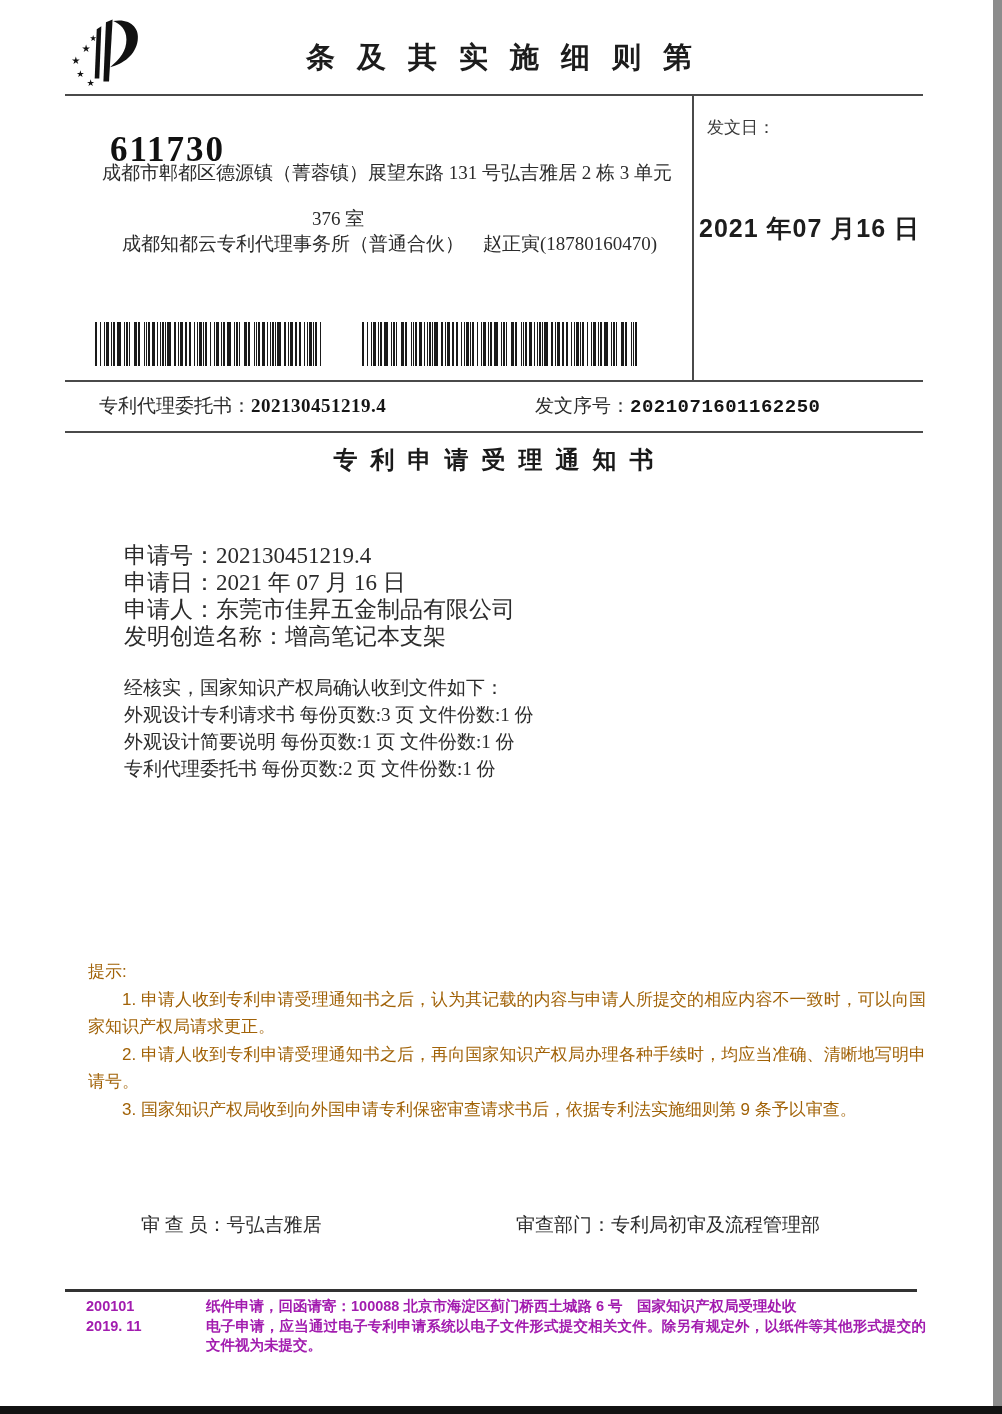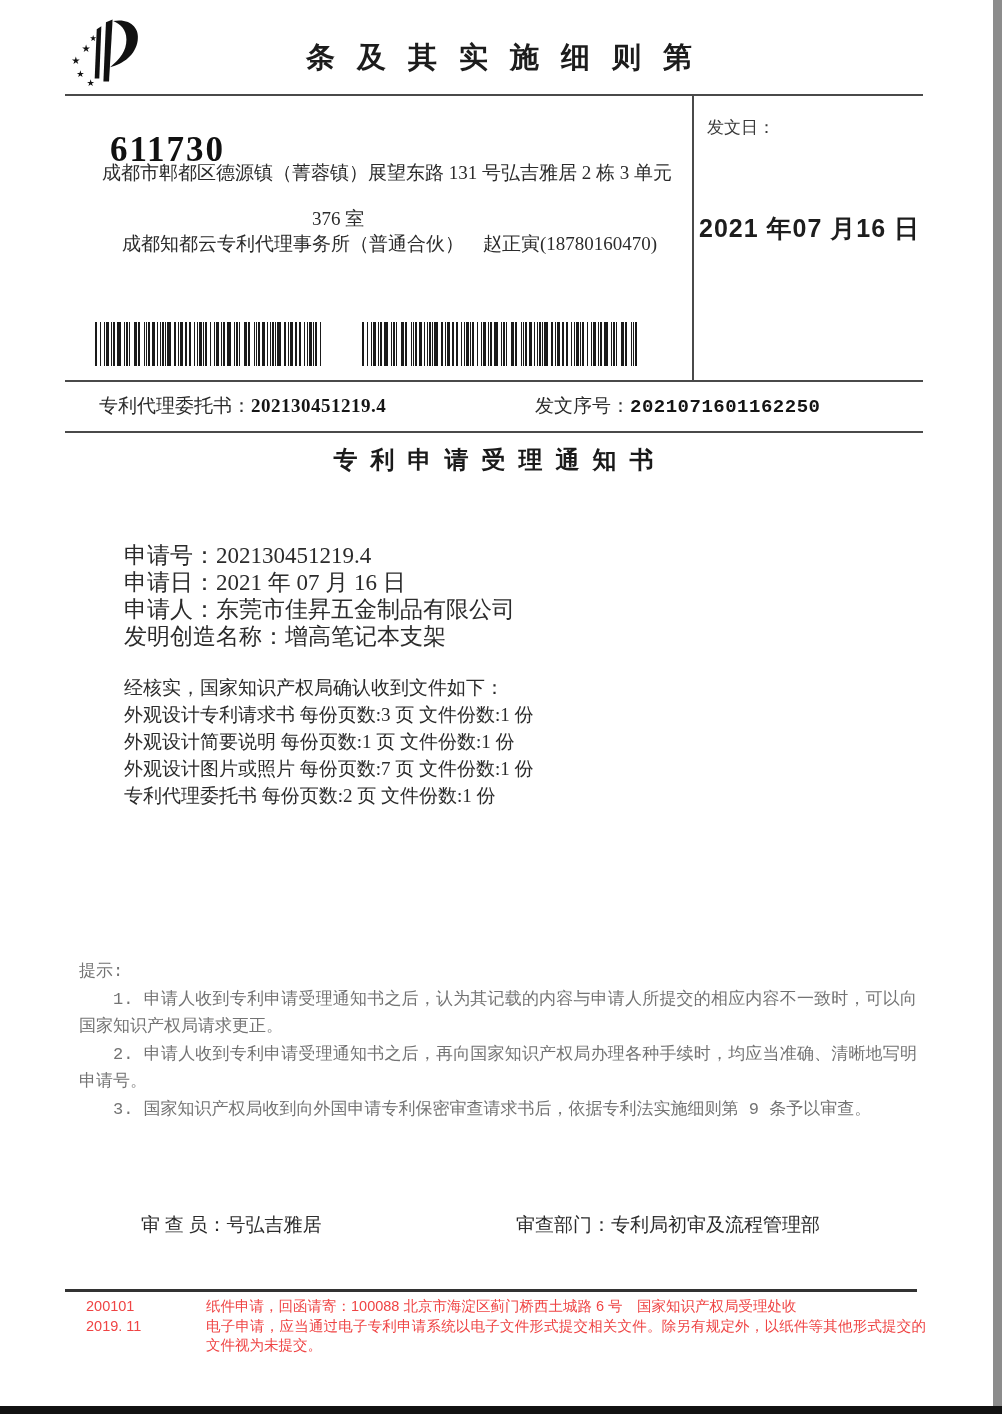--- a/index.html
+++ b/index.html
@@ -41,33 +41,33 @@
   .rule-ref{left:65px;top:431px;width:858px;}
   
   .doc-title{left:30px;top:444px;width:940px;text-align:center;
     font-size:24px;font-weight:bold;letter-spacing:13px;color:#1a1a1a;}
   .intro{left:88px;top:486px;width:836px;font-size:19px;line-height:34px;
     text-indent:2em;text-align:justify;}
   .details{left:124px;top:542px;font-size:23px;line-height:27px;white-space:nowrap;}
   .received{left:124px;top:674px;font-size:19px;line-height:27px;white-space:nowrap;}
   .details div,.received div{height:27px;}
   
-  .tips{left:79px;top:958px;width:838px;font-size:17px;line-height:27.5px;
-    font-family:Liberation Mono, monospace;color:#737373;}
+  .tips{left:88px;top:958px;width:838px;font-size:17px;line-height:27.5px;
+    font-family:Liberation Sans, sans-serif;color:#a16207;}
   .tips p{margin:0;text-indent:2em;text-align:justify;}
   .tips .tips-label{text-indent:0;}
   
   .signoff{top:1212px;font-size:19px;white-space:nowrap;}
   .examiner{left:141px;}
   .department{left:516px;}
   
   .rule-footer{left:65px;top:1289px;width:852px;height:3px;background:#333;}
   .footer{left:86px;top:1297px;width:840px;
     font-family:"Liberation Sans","DejaVu Sans",sans-serif;font-size:14.5px;
-    line-height:19.5px;color:#ef4444;}
+    line-height:19.5px;color:#a21caf;font-weight:bold;}
   .footer-row{display:flex;align-items:flex-start;}
   .footer-code{width:120px;flex:0 0 120px;}
   .footer-text{flex:1;text-align:justify;}
   svg text{font-family:"DejaVu Sans",sans-serif;}
 </style>
 </head>
 <body>
 
 <div class="page">
 
@@ -113,21 +113,20 @@
     <div>申请号：202130451219.4</div>
     <div>申请日：2021 年 07 月 16 日</div>
     <div>申请人：东莞市佳昇五金制品有限公司</div>
     <div>发明创造名称：增高笔记本支架</div>
   </div>
 
   <div class="abs received">
     <div>经核实，国家知识产权局确认收到文件如下：</div>
     <div>外观设计专利请求书 每份页数:3 页 文件份数:1 份</div>
     <div>外观设计简要说明 每份页数:1 页 文件份数:1 份</div>
-    <div>外观设计图片或照片 每份页数:7 页 文件份数:1 份</div>
     <div>专利代理委托书 每份页数:2 页 文件份数:1 份</div>
   </div>
 
   <div class="abs tips">
     <p class="tips-label">提示:</p>
     <p>1. 申请人收到专利申请受理通知书之后，认为其记载的内容与申请人所提交的相应内容不一致时，可以向国家知识产权局请求更正。</p>
     <p>2. 申请人收到专利申请受理通知书之后，再向国家知识产权局办理各种手续时，均应当准确、清晰地写明申请号。</p>
     <p>3. 国家知识产权局收到向外国申请专利保密审查请求书后，依据专利法实施细则第 9 条予以审查。</p>
   </div>
 

